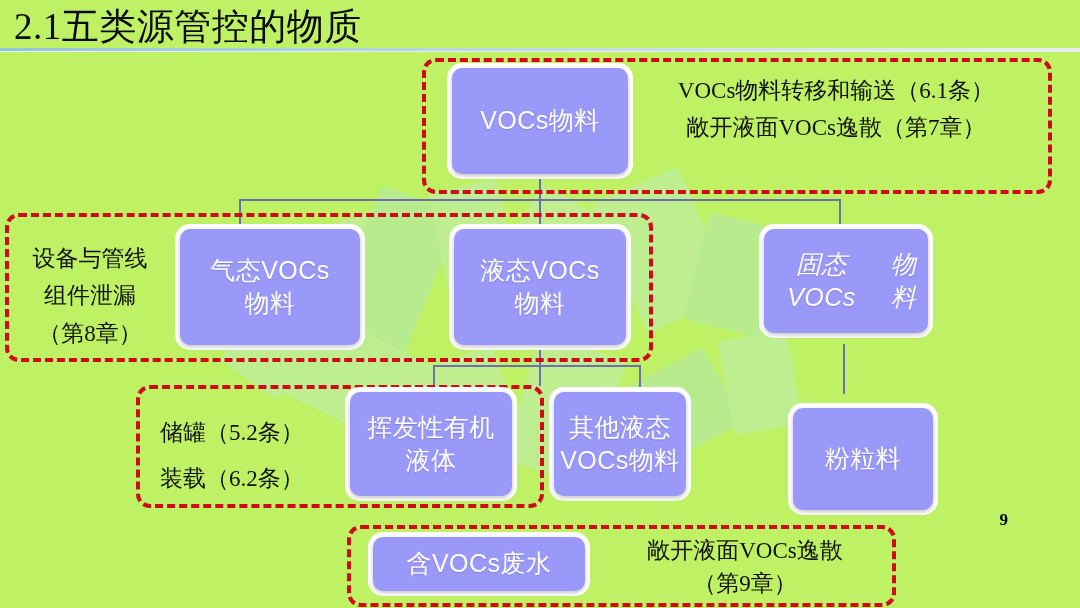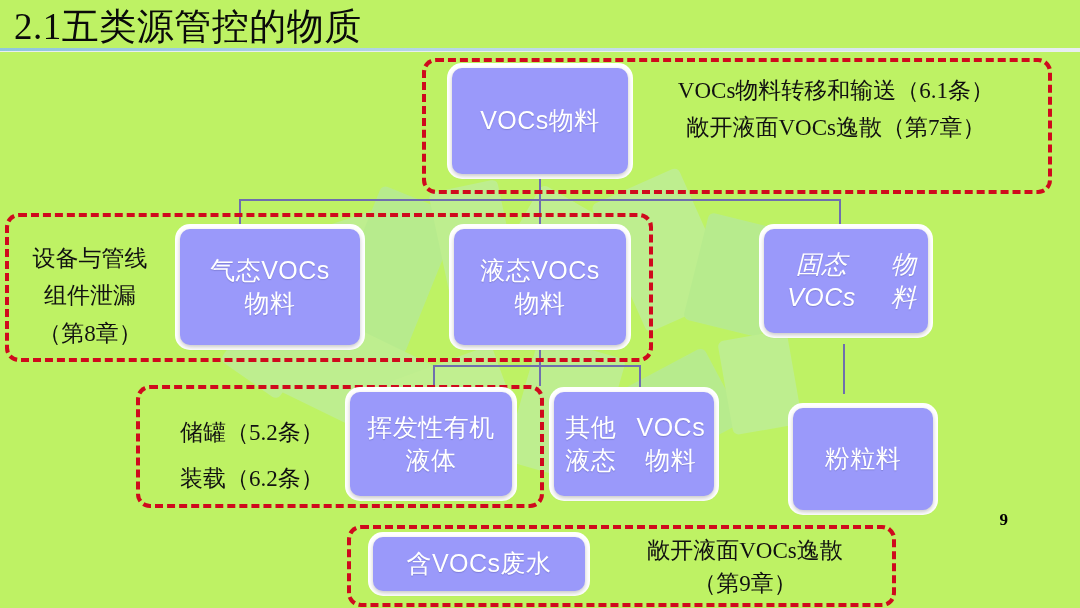--- a/index.html
+++ b/index.html
@@ -153,21 +153,21 @@
   <div class="node" style="left:764px;top:229px;width:164px;height:104px;font-style:italic;">
     <span>固态VOCs</span>
     <span>物料</span>
   </div>
 
   <div class="node" style="left:350px;top:392px;width:162px;height:104px;flex-direction:column;">
     <span>挥发性有机</span>
     <span>液体</span>
   </div>
 
-  <div class="node" style="left:554px;top:392px;width:160px;height:104px;flex-direction:row;">
+  <div class="node" style="left:554px;top:392px;width:132px;height:104px;flex-direction:column;">
     <span>其他液态</span>
     <span>VOCs物料</span>
   </div>
 
   <div class="node" style="left:757px;top:408px;width:140px;height:102px;margin-left:36px;">
     <span>粉粒料</span>
   </div>
 
   <div class="node" style="left:373px;top:537px;width:212px;height:54px;">
     <span>含VOCs废水</span>
@@ -177,21 +177,21 @@
     <div>VOCs物料转移和输送（6.1条）</div>
     <div>敞开液面VOCs逸散（第7章）</div>
   </div>
 
   <div class="anno center" style="left:10px;top:240px;width:160px;">
     <div>设备与管线</div>
     <div>组件泄漏</div>
     <div>（第8章）</div>
   </div>
 
-  <div class="anno left" style="left:160px;top:410px;width:190px;line-height:2.0;margin-left:20px;">
+  <div class="anno left" style="left:160px;top:410px;width:190px;line-height:2.0;">
     <div>储罐（5.2条）</div>
     <div>装载（6.2条）</div>
   </div>
 
   <div class="anno center" style="left:614px;top:534px;width:262px;line-height:1.45;">
     <div>敞开液面VOCs逸散</div>
     <div>（第9章）</div>
   </div>
 
   <div id="page-number">9</div>

